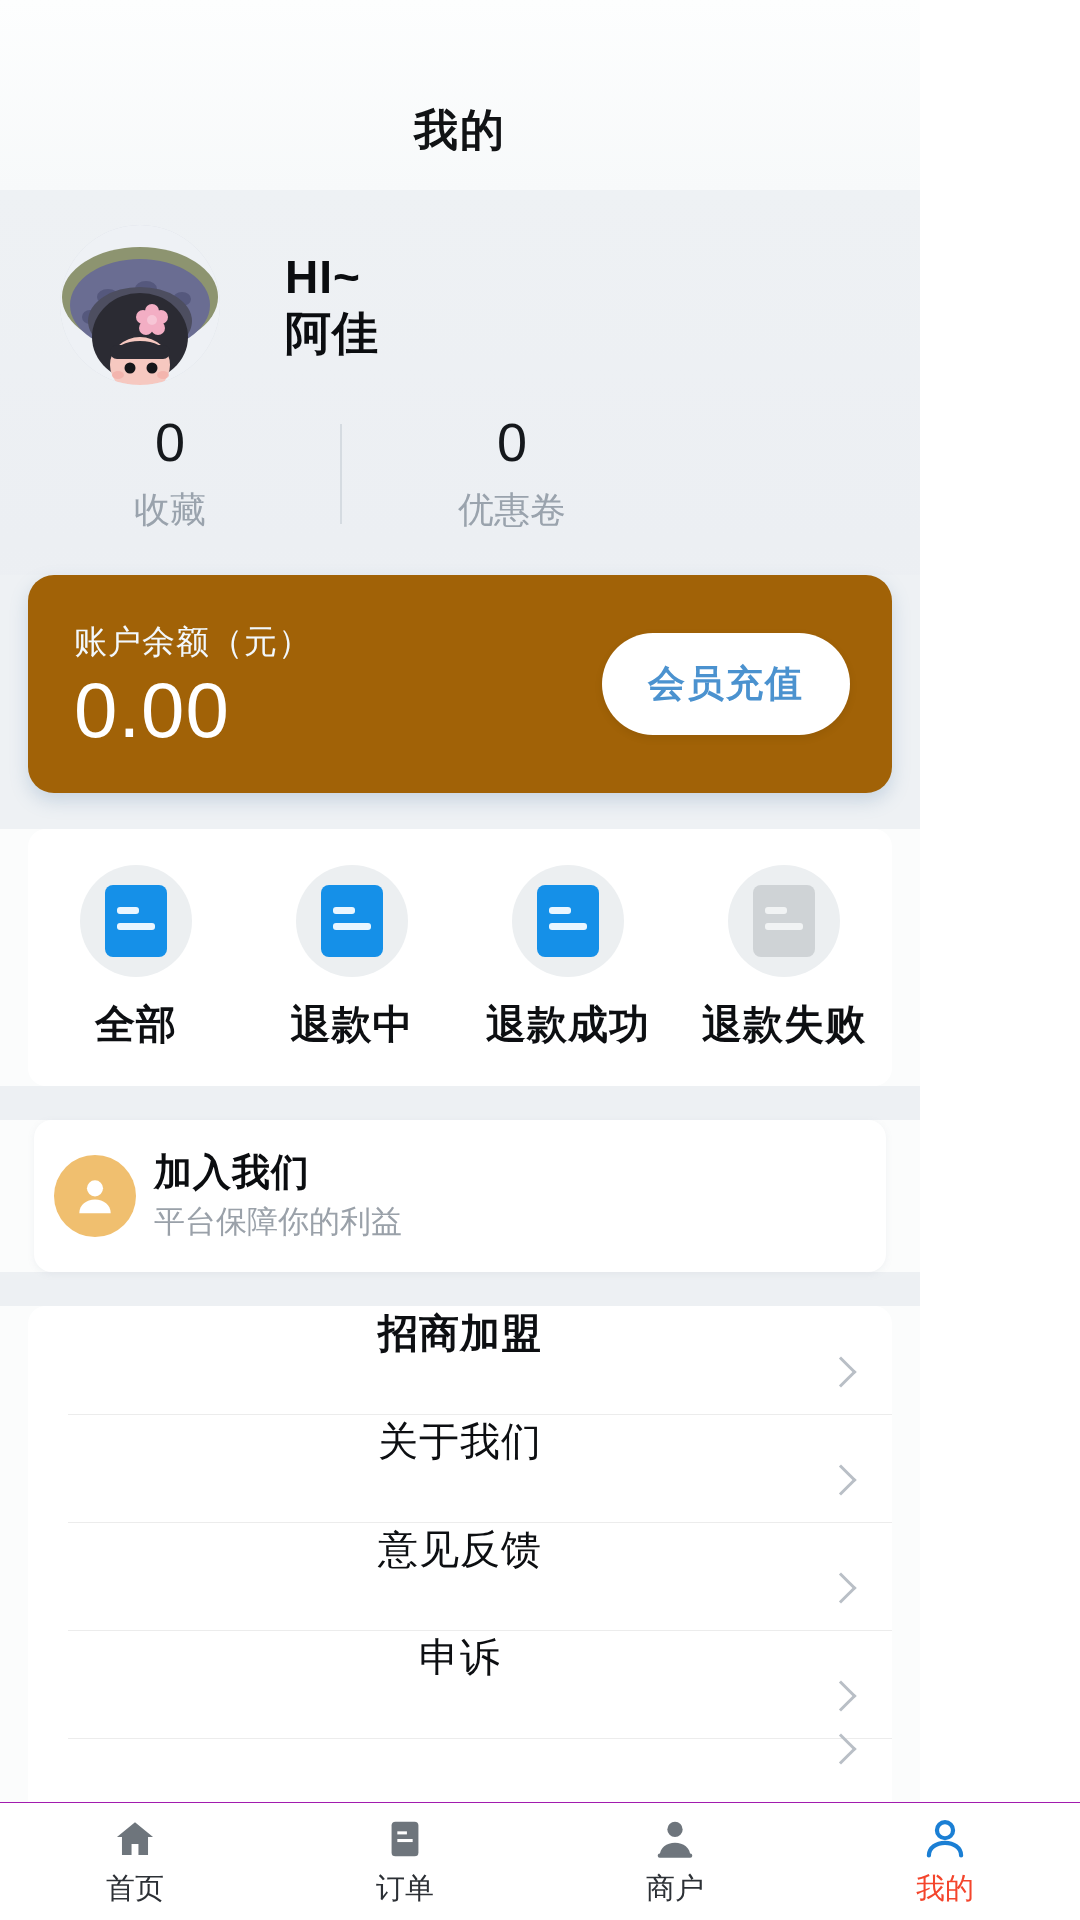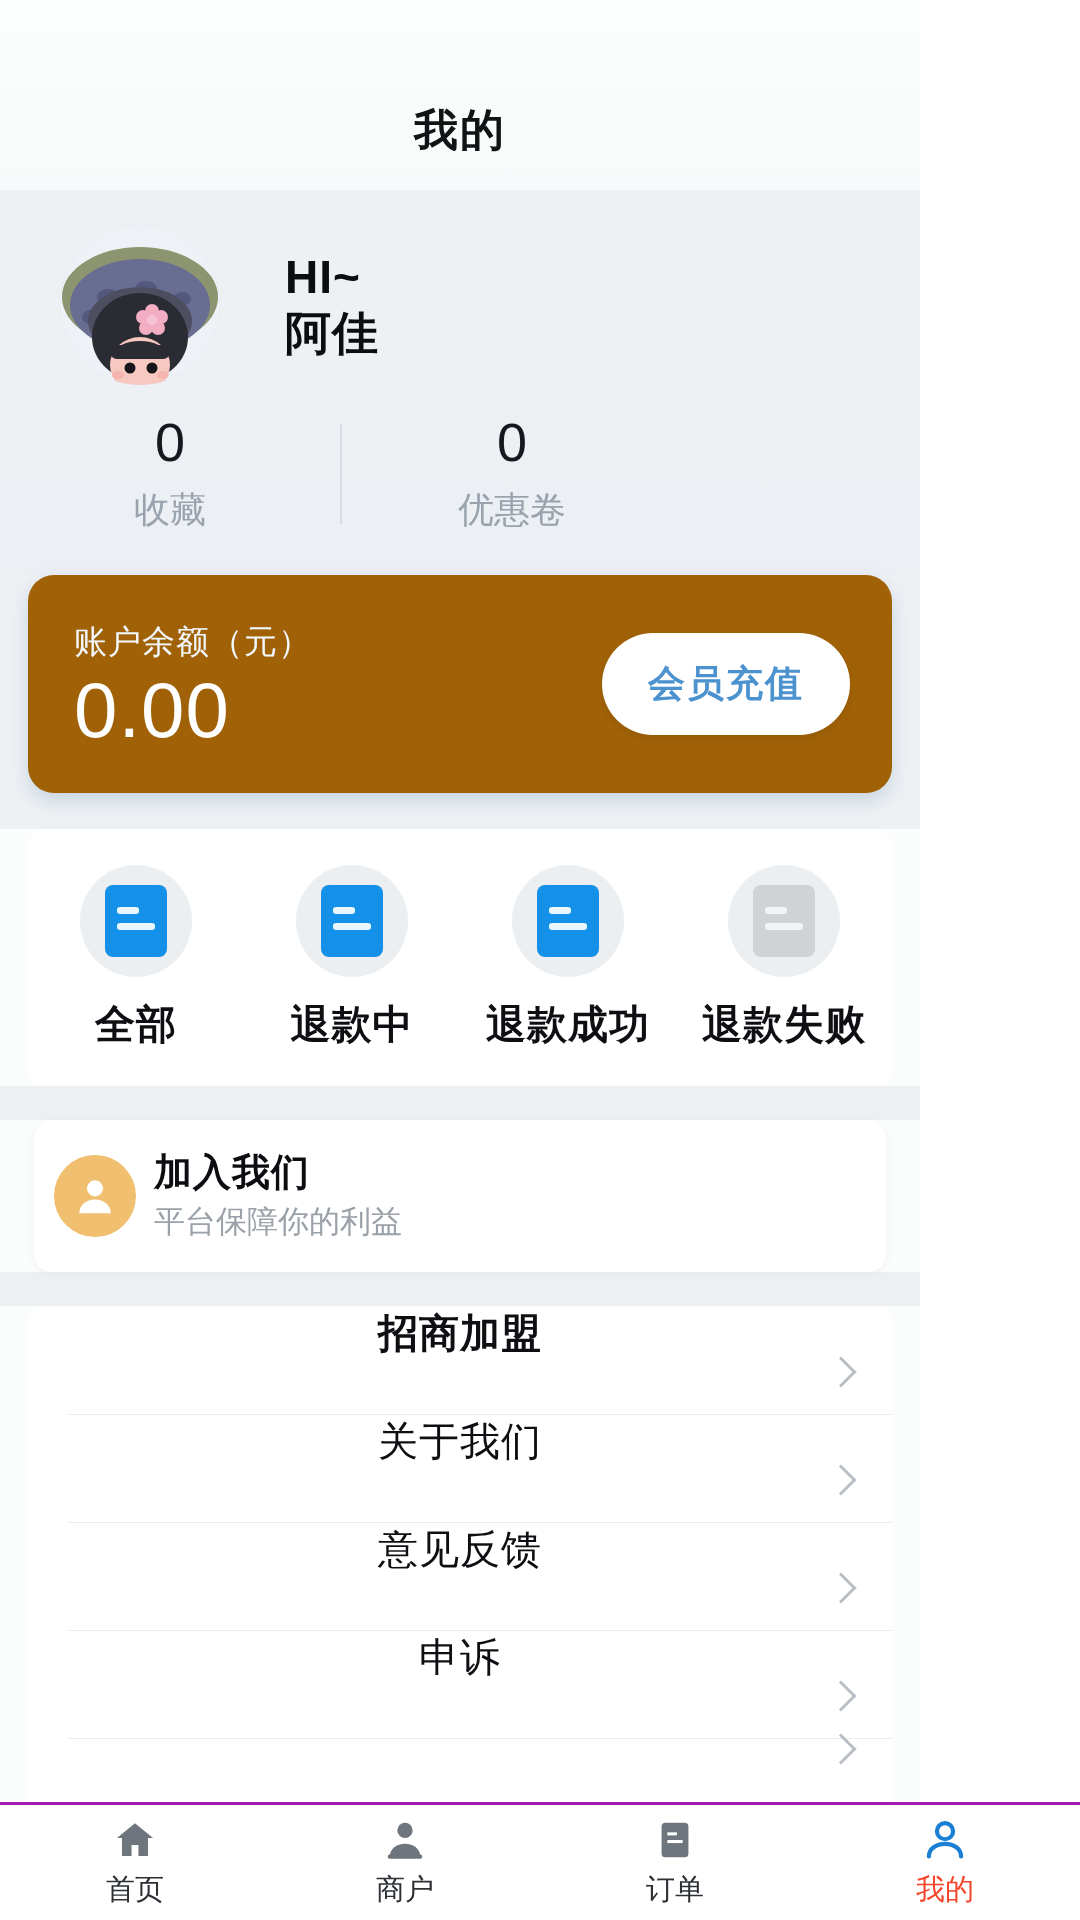--- a/index.html
+++ b/index.html
@@ -132,21 +132,21 @@
   .menu-label.regular { font-weight:500; }
   .chev {
     margin-left:auto; width:22px; height:22px;
     border-top:3px solid #b9bfc6; border-right:3px solid #b9bfc6;
     transform:rotate(45deg);
   }
 
   
   .tabbar {
     position:absolute; left:0; bottom:0; width:1080px; height:118px;
-    background:#ffffff; border-top:3px solid #a21caf;
+    background:#ffffff; border-top:1px solid #a21caf;
     display:flex;
   }
   .tab { flex:1; display:flex; flex-direction:column; align-items:center; justify-content:center; gap:6px; }
   .tab-icon { height:48px; display:flex; align-items:center; justify-content:center; }
   .tab-label { font-size:29px; color:#2c3035; }
   .tab.active .tab-label { color:#f4452c; }
 </style>
 </head>
 <body>
 
@@ -318,36 +318,36 @@
       <div class="tab-icon">
         <svg width="46" height="46" viewBox="0 0 24 24" fill="#6e757c">
             <path d="M12 3.2 2.6 11h2.6v9.4h5V14.6h3.6v5.8h5V11h2.6z"></path>
           </svg>
       </div>
       <div class="tab-label">首页</div>
     </div>
     <div class="tab">
       <div class="tab-icon">
         <svg width="46" height="46" viewBox="0 0 24 24" fill="#6e757c">
+            <rect x="5" y="3" width="14" height="18" rx="2"></rect>
+            <rect x="8" y="8" width="5" height="1.6" fill="#ffffff"></rect>
+            <rect x="8" y="12" width="8" height="1.6" fill="#ffffff"></rect>
+          </svg>
+      </div>
+      <div class="tab-label">订单</div>
+    </div>
+    <div class="tab">
+      <div class="tab-icon">
+        <svg width="46" height="46" viewBox="0 0 24 24" fill="#6e757c">
             <circle cx="12" cy="7" r="4"></circle>
             <path d="M4 21c0-4.4 3.6-7 8-7s8 2.6 8 7z"></path>
             <rect x="3" y="19.6" width="18" height="2.2" rx="1"></rect>
           </svg>
       </div>
       <div class="tab-label">商户</div>
-    </div>
-    <div class="tab">
-      <div class="tab-icon">
-        <svg width="46" height="46" viewBox="0 0 24 24" fill="#6e757c">
-            <rect x="5" y="3" width="14" height="18" rx="2"></rect>
-            <rect x="8" y="8" width="5" height="1.6" fill="#ffffff"></rect>
-            <rect x="8" y="12" width="8" height="1.6" fill="#ffffff"></rect>
-          </svg>
-      </div>
-      <div class="tab-label">订单</div>
     </div>
     <div class="tab active">
       <div class="tab-icon">
         <svg width="46" height="46" viewBox="0 0 24 24" fill="none" stroke="#1b7fd4" stroke-width="2.2" stroke-linecap="round">
             <circle cx="12" cy="7.4" r="4.2"></circle>
             <path d="M3.6 20.6c0-4 3.8-6.6 8.4-6.6s8.4 2.6 8.4 6.6"></path>
           </svg>
       </div>
       <div class="tab-label">我的</div>
     </div>

